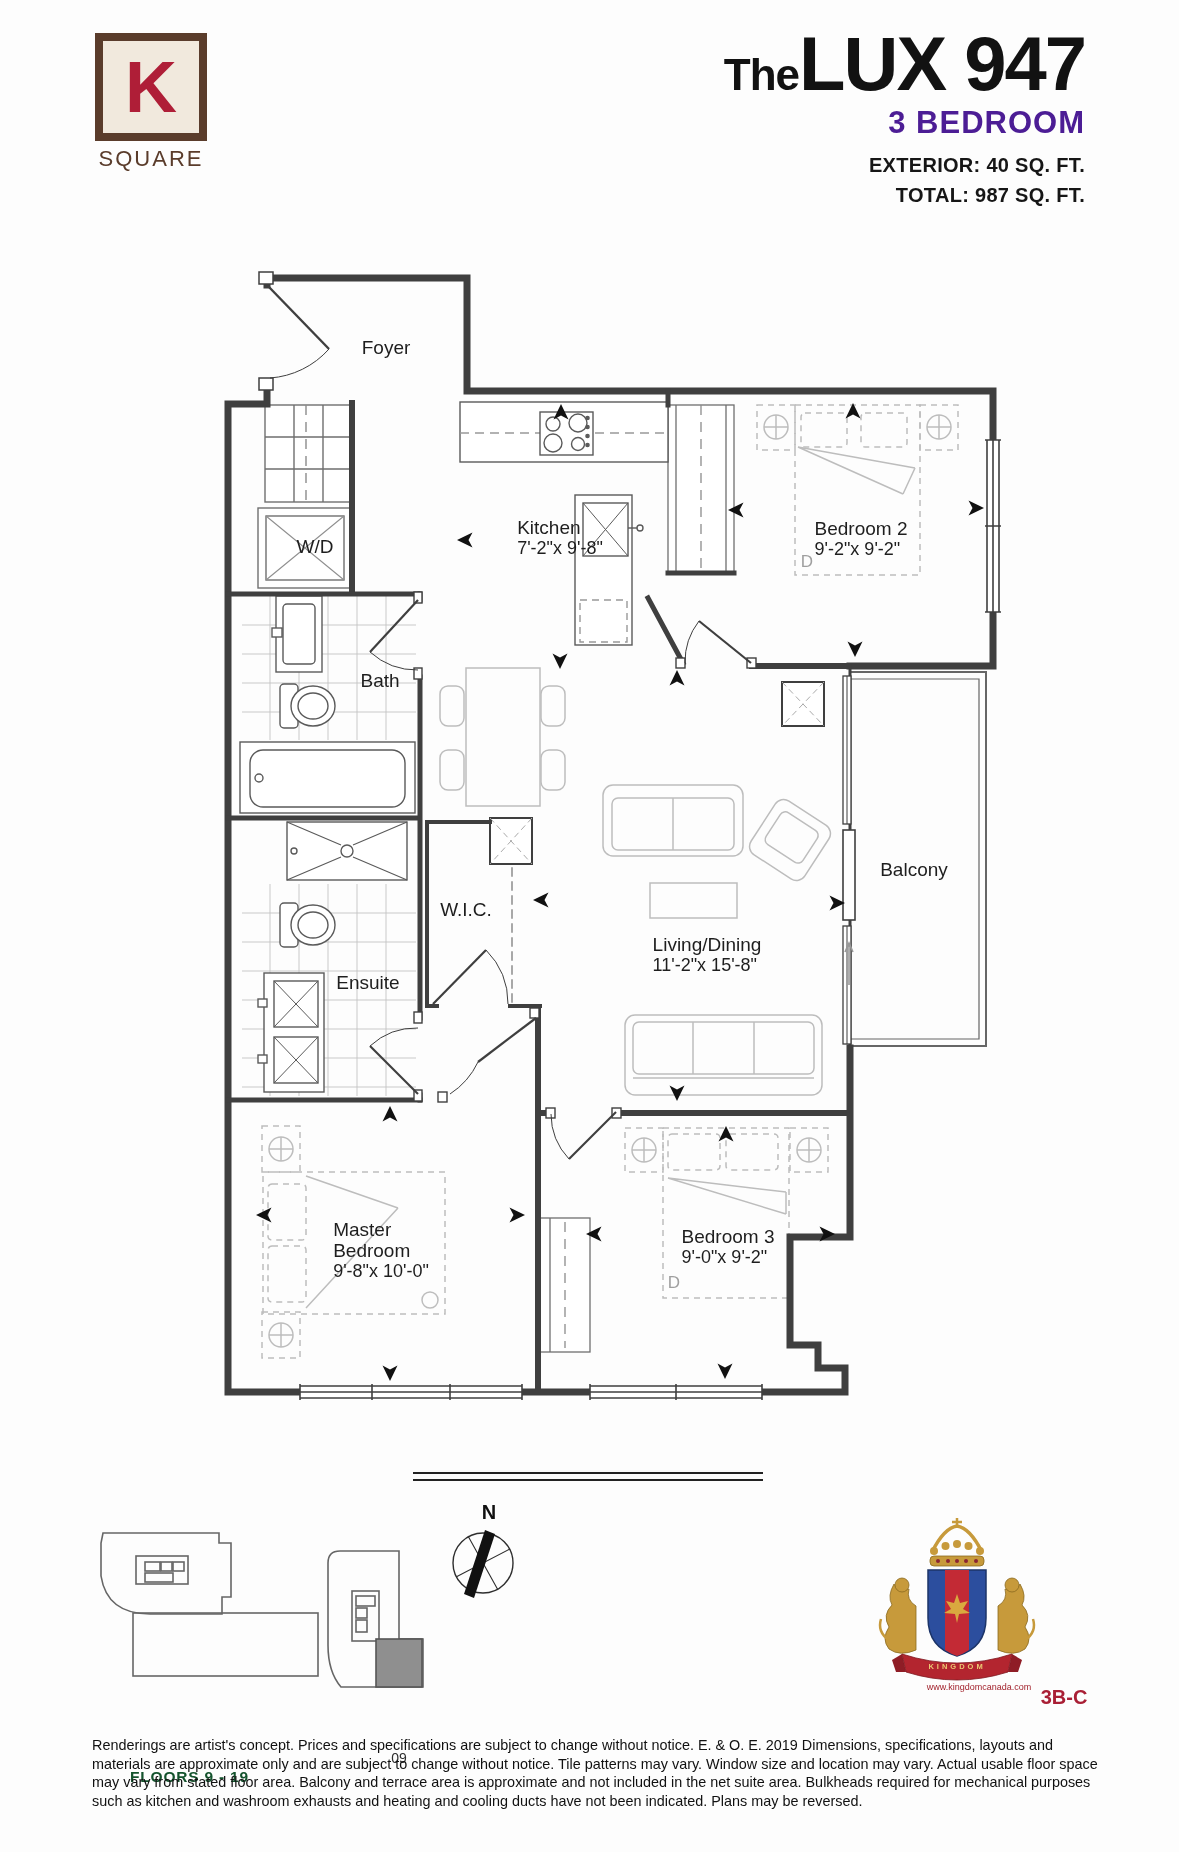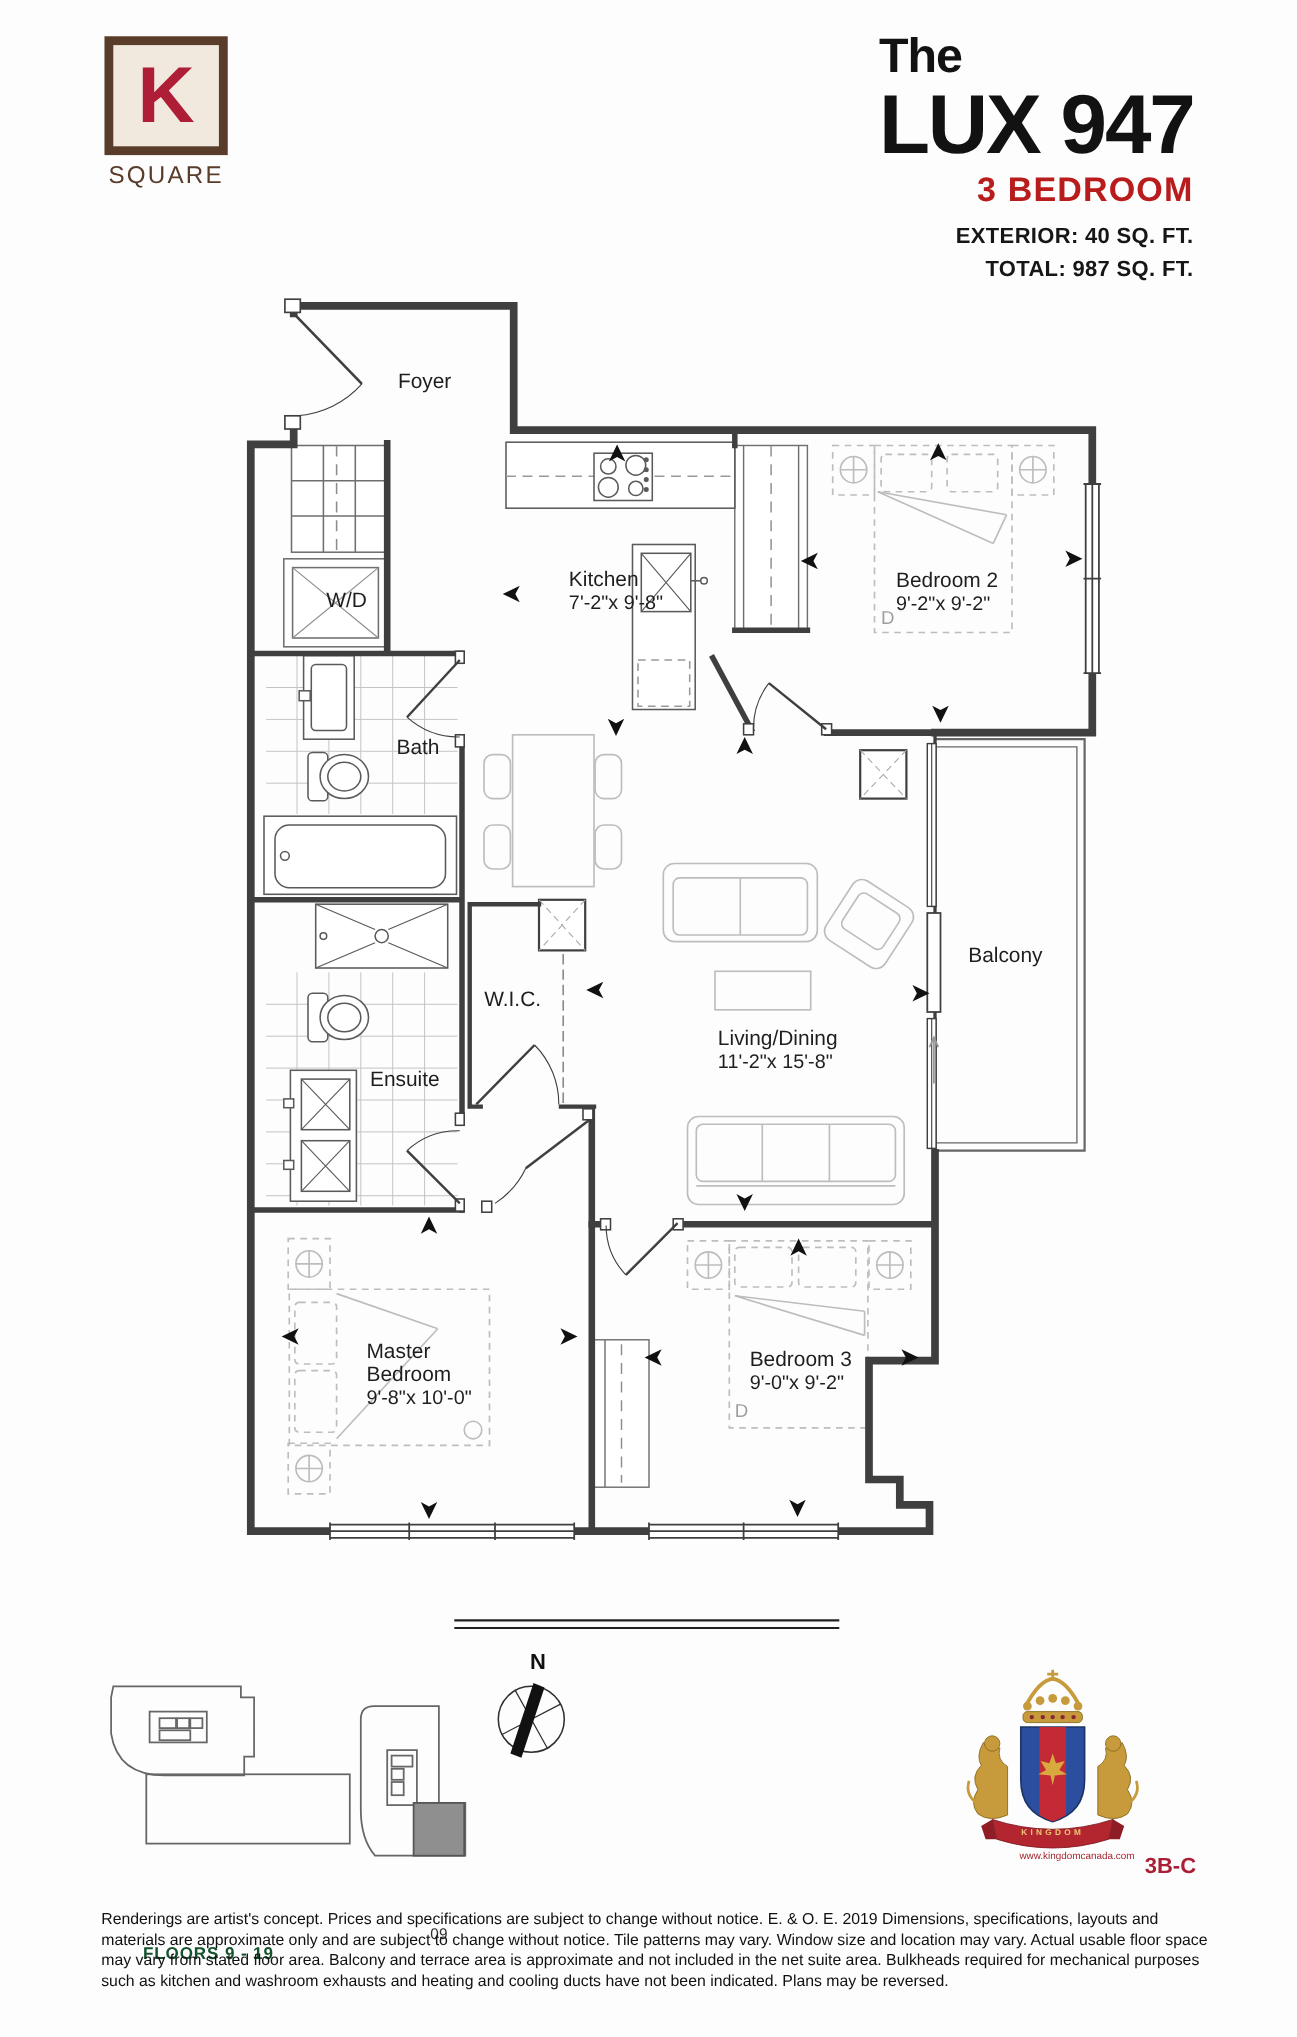--- a/index.html
+++ b/index.html
@@ -7,24 +7,24 @@
         font-family:"Liberation Sans",sans-serif;}
   svg{position:absolute;left:0;top:0;}
 
   
   .logo{position:absolute;left:95px;top:33px;width:112px;text-align:center;}
   .logo-box{width:112px;height:108px;border:8px solid #5A3C2B;background:#F1E9DD;
             display:flex;align-items:center;justify-content:center;box-sizing:border-box;}
   .logo-k{font-size:72px;font-weight:bold;color:#AF1E37;line-height:1;}
   .logo-name{margin-top:5px;font-size:22px;letter-spacing:2px;color:#5A3C2B;}
   .header-right{position:absolute;right:94px;top:26px;text-align:right;}
-  .title-line{display:flex;justify-content:center;align-items:baseline;color:#121212;flex-direction:column;}
+  .title-line{display:flex;justify-content:center;align-items:baseline;color:#121212;}
   .title-prefix{font-size:44px;font-weight:bold;letter-spacing:-1px;}
   .title-main{font-size:76px;font-weight:bold;letter-spacing:-2px;line-height:1;}
-  .subtitle{font-size:31px;font-weight:bold;color:#b91c1c;letter-spacing:1px;margin-top:3px;}
+  .subtitle{font-size:31px;font-weight:bold;color:#4c1d95;letter-spacing:1px;margin-top:3px;}
   .specs{margin-top:9px;font-size:20px;font-weight:bold;color:#161616;line-height:30px;letter-spacing:.3px;}
 
   
   .plan-label{position:absolute;transform:translate(-50%,-50%);font-size:19px;color:#1e1e1e;
               line-height:21px;white-space:nowrap;}
   .plan-label .dims{font-size:18px;}
   .marker{position:absolute;transform:translate(-50%,-50%);font-size:17px;color:#9f9f9f;}
 
   
   .floors-label{position:absolute;left:130px;top:1768px;font-size:15.5px;font-weight:bold;

